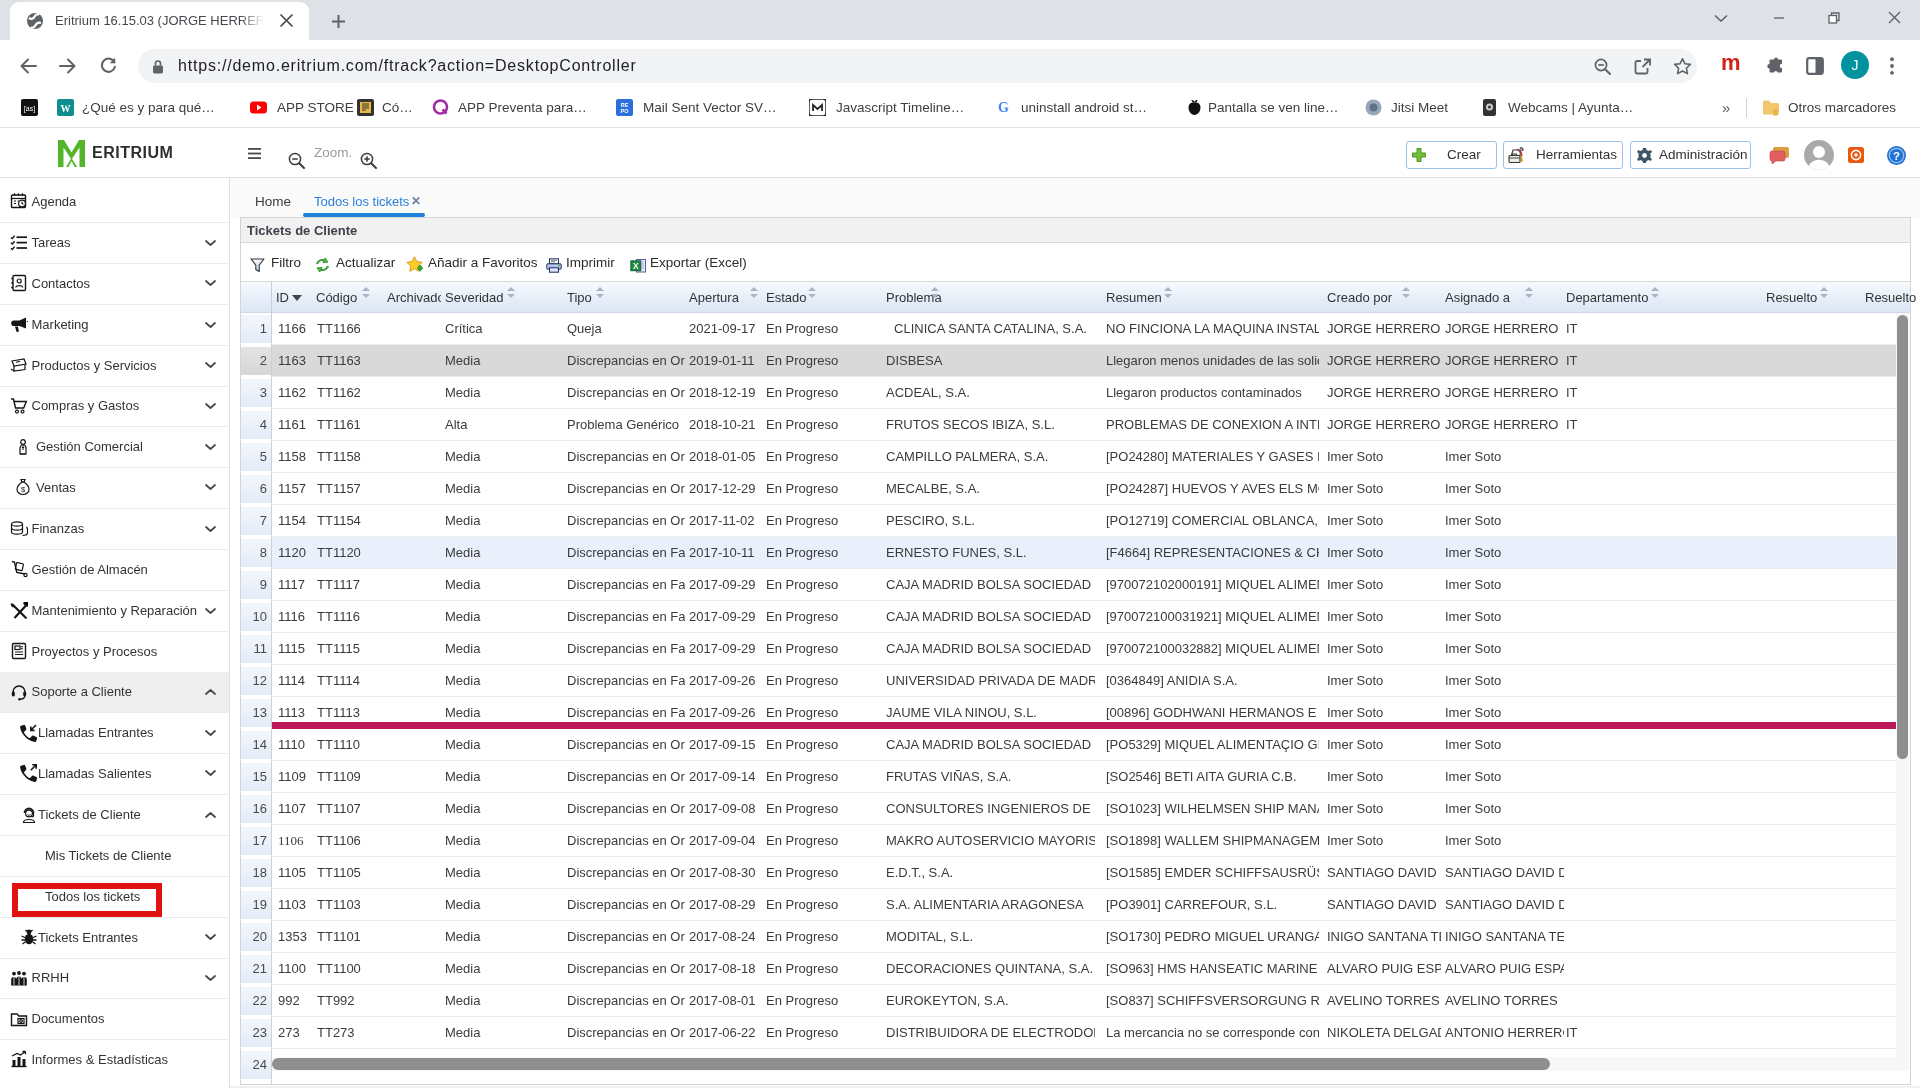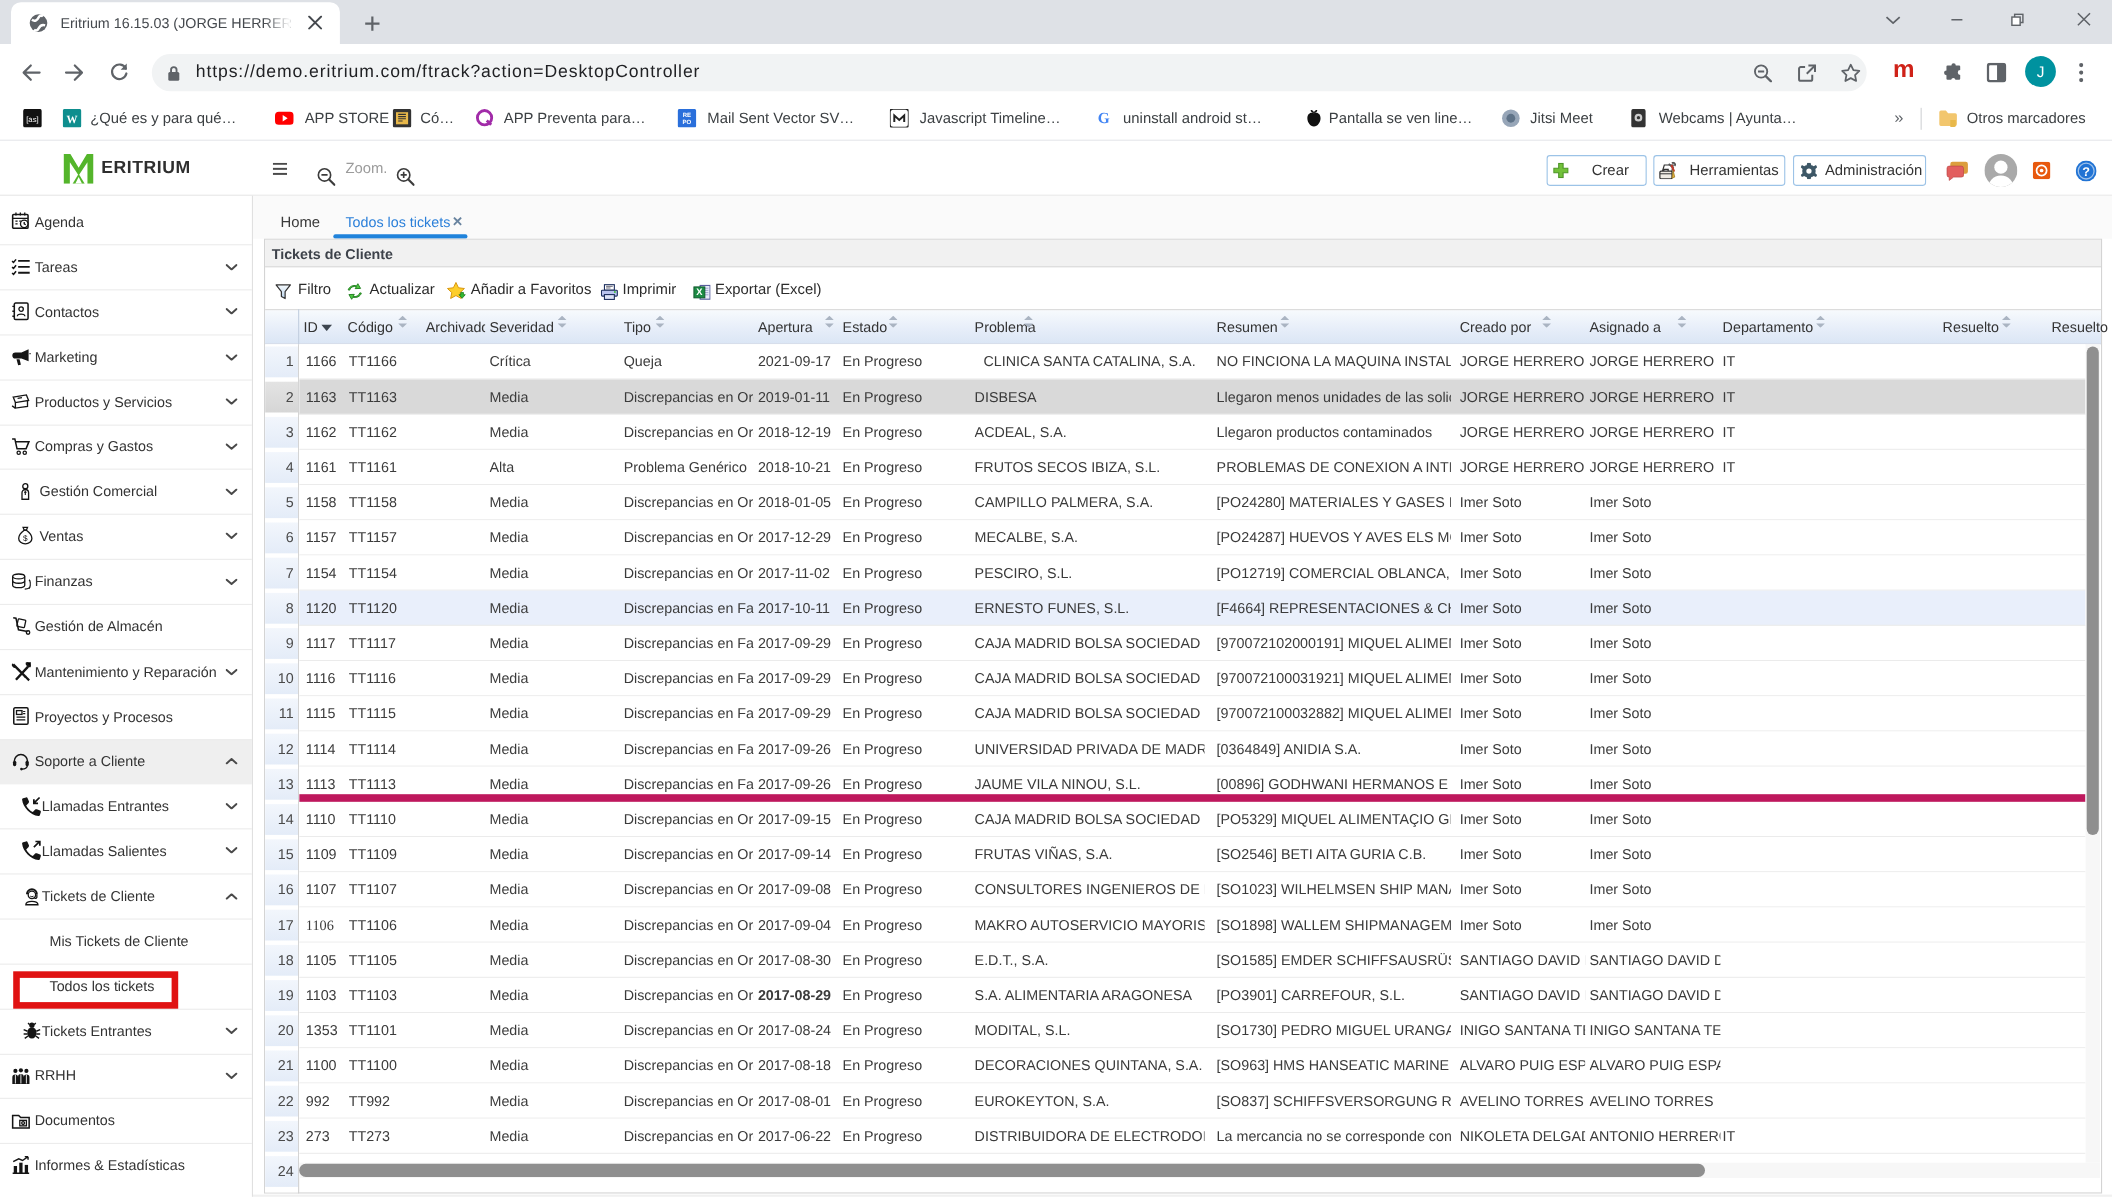--- a/index.html
+++ b/index.html
@@ -825,21 +825,21 @@
       <div class="cell" style="left:614px;top:0;width:209px;">E.D.T., S.A.</div>
       <div class="cell" style="left:834px;top:0;width:213px;">[SO1585] EMDER SCHIFFSAUSRÜSTUNG</div>
       <div class="cell" style="left:1055px;top:0;width:114px;">SANTIAGO DAVID DO</div>
       <div class="cell" style="left:1173px;top:0;width:119px;">SANTIAGO DAVID DO</div>
     </div>
     <div style="left:0;top:576px;width:1624px;height:32px;background:#fff;border-bottom:1px solid #ebebeb;">
       <div class="cell" style="left:6px;top:0;width:36px;">1103</div>
       <div class="cell" style="left:45px;top:0;width:62px;">TT1103</div>
       <div class="cell" style="left:173px;top:0;width:85px;">Media</div>
       <div class="cell" style="left:295px;top:0;width:118px;">Discrepancias en Orden de Compra</div>
-      <div class="cell" style="left:417px;top:0;width:72px;font-weight:bold;">2017-08-29</div>
+      <div class="cell" style="left:417px;top:0;width:72px;">2017-08-29</div>
       <div class="cell" style="left:494px;top:0;width:100px;">En Progreso</div>
       <div class="cell" style="left:614px;top:0;width:209px;">S.A. ALIMENTARIA ARAGONESA</div>
       <div class="cell" style="left:834px;top:0;width:213px;">[PO3901] CARREFOUR, S.L.</div>
       <div class="cell" style="left:1055px;top:0;width:114px;">SANTIAGO DAVID DO</div>
       <div class="cell" style="left:1173px;top:0;width:119px;">SANTIAGO DAVID DO</div>
     </div>
     <div style="left:0;top:608px;width:1624px;height:32px;background:#fff;border-bottom:1px solid #ebebeb;">
       <div class="cell" style="left:6px;top:0;width:36px;">1353</div>
       <div class="cell" style="left:45px;top:0;width:62px;">TT1101</div>
       <div class="cell" style="left:173px;top:0;width:85px;">Media</div>

